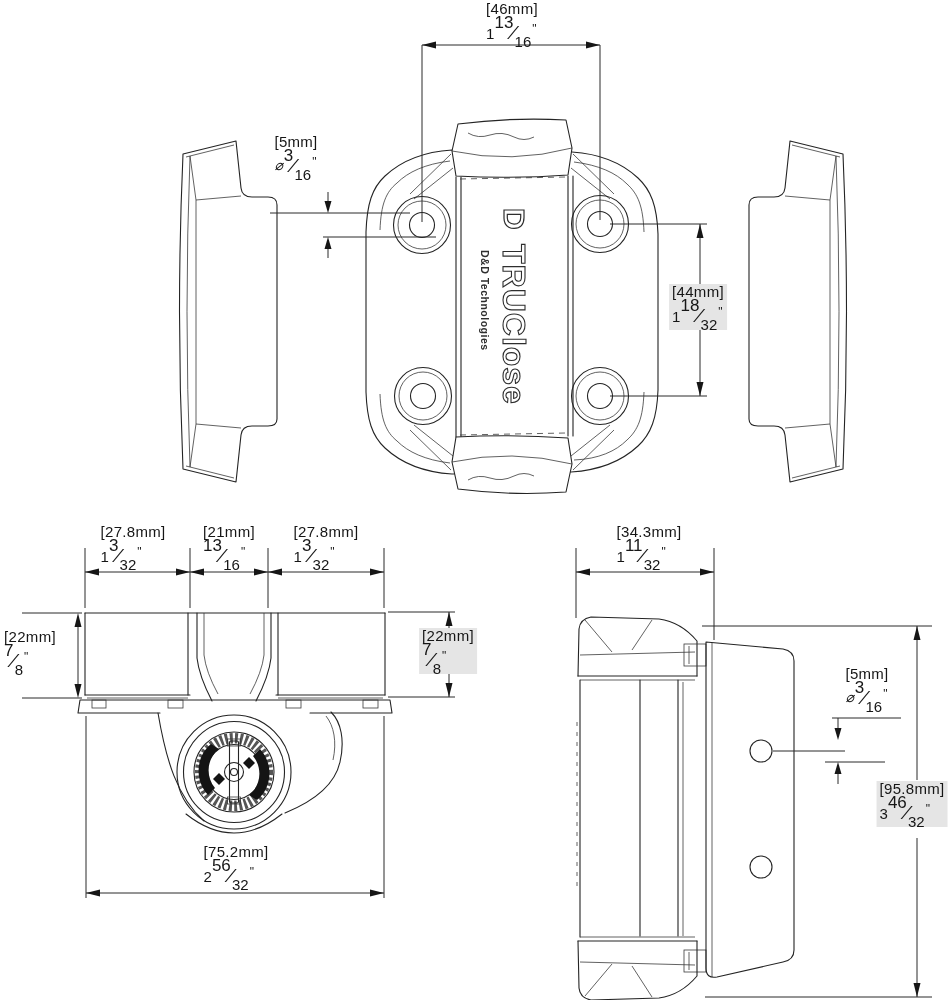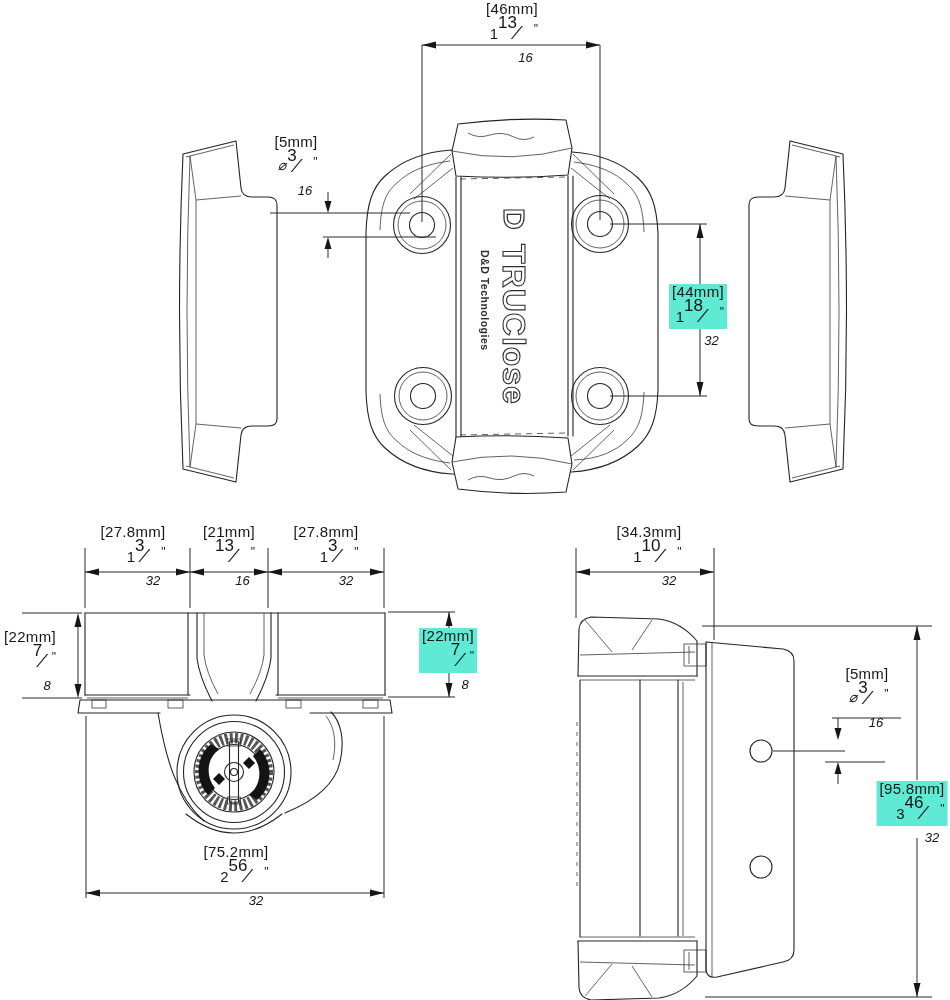--- a/index.html
+++ b/index.html
@@ -1,25 +1,25 @@
 <!DOCTYPE html>
 <html><head>
 <meta charset="utf-8">
 <style>
   html,body{margin:0;padding:0;background:#fff;}
   .canvas{position:relative;width:950px;height:1000px;background:#fff;
           font-family:"Liberation Sans", sans-serif;overflow:hidden;}
   .canvas > svg{position:absolute;left:0;top:0;}
-  .dim-label{position:absolute;transform:translateX(-50%);text-align:right;
+  .dim-label{position:absolute;transform:translateX(-50%);text-align:left;
              color:#161616;line-height:1.12;white-space:nowrap;z-index:3;}
-  .dim-label.bg{background:#5eead4;padding:0 3px;}
+  .dim-label.bg{background:#e5e5e5;padding:0 3px;}
   .metric{font-size:15px;letter-spacing:.3px;}
   .imperial{font-size:15px;}
   .imperial sup{font-size:17px;position:relative;top:-5px;}
-  .imperial sub{font-size:13px;position:relative;top:19px;font-style:italic;}
+  .imperial sub{font-size:15px;position:relative;top:4px;}
   .fsl{font-size:19px;font-style:italic;margin:0 -1px;}
   .unit{font-size:12px;position:relative;top:-6px;margin-left:1px;}
   .dia{font-style:italic;font-size:14px;position:relative;top:-2px;margin-right:1px;}
   svg .ln{stroke:#242424;stroke-width:1.1;fill:none;stroke-linecap:round;stroke-linejoin:round;}
   svg .thin{stroke:#3a3a3a;stroke-width:.8;fill:none;}
   svg .dimln{stroke:#2a2a2a;stroke-width:1;fill:none;}
   svg .arrow{fill:#161616;stroke:none;}
   svg .whitefill{fill:#fff;stroke:#242424;stroke-width:1.1;stroke-linejoin:round;}
   svg .dark{fill:#141414;stroke:none;}
   svg text{font-family:"Liberation Sans", sans-serif;}
@@ -301,21 +301,21 @@
   <div class="imperial"><span></span><sup>7</sup><span class="fsl">⁄</span><sub>8</sub><span class="unit">"</span></div>
 </div>
 
 <div class="dim-label" style="left:236px;top:844px">
   <div class="metric">[75.2mm]</div>
   <div class="imperial"><span>2</span><sup>56</sup><span class="fsl">⁄</span><sub>32</sub><span class="unit">"</span></div>
 </div>
 
 <div class="dim-label" style="left:649px;top:524px">
   <div class="metric">[34.3mm]</div>
-  <div class="imperial"><span>1</span><sup>10</sup><span class="fsl">⁄</span><sub>32</sub><span class="unit">"</span></div>
+  <div class="imperial"><span>1</span><sup>11</sup><span class="fsl">⁄</span><sub>32</sub><span class="unit">"</span></div>
 </div>
 
 <div class="dim-label" style="left:867px;top:666px">
   <div class="metric">[5mm]</div>
   <div class="imperial"><span class="dia">⌀</span><span></span><sup>3</sup><span class="fsl">⁄</span><sub>16</sub><span class="unit">"</span></div>
 </div>
 
 <div class="dim-label bg" style="left:912px;top:781px">
   <div class="metric">[95.8mm]</div>
   <div class="imperial"><span>3</span><sup>46</sup><span class="fsl">⁄</span><sub>32</sub><span class="unit">"</span></div>

